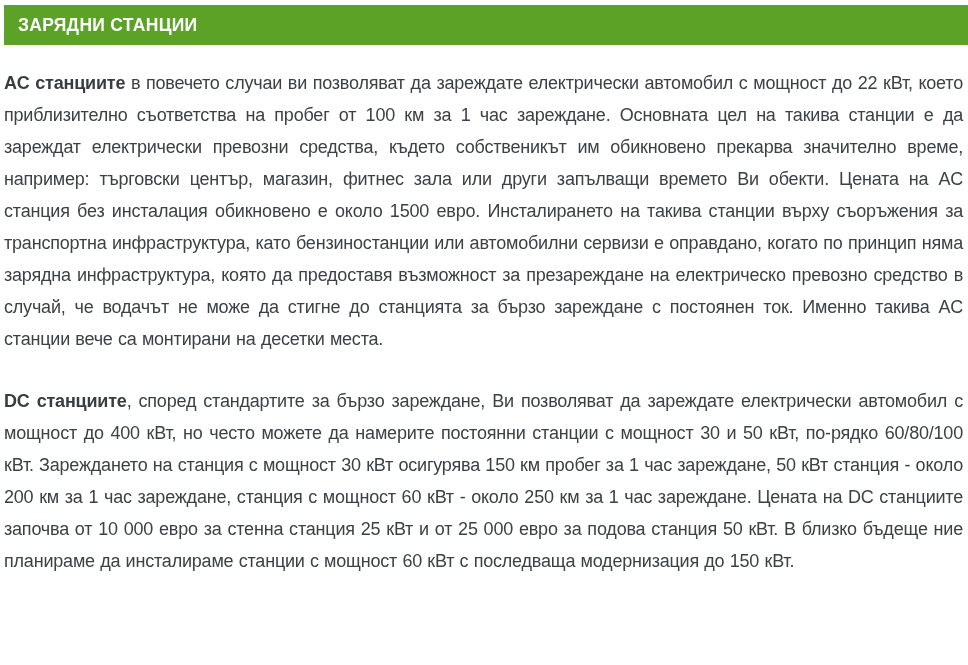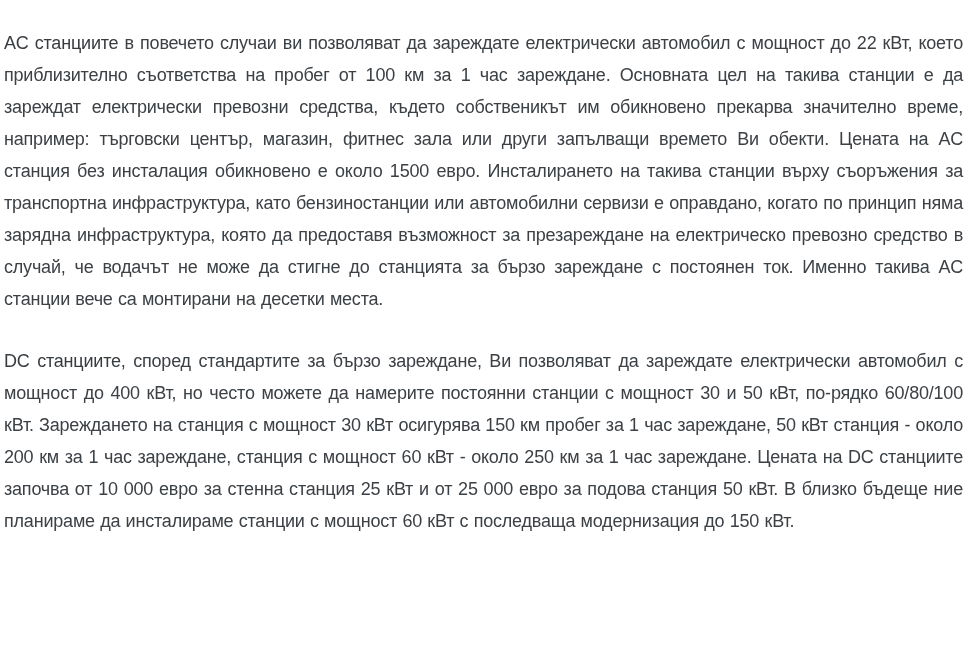--- a/index.html
+++ b/index.html
@@ -39,29 +39,32 @@
   }
   .content p {
     font-size: 18px;
     line-height: 32px;
     text-align: justify;
     margin: 0 0 30px 0;
     letter-spacing: -0.2px;
     word-spacing: 0.5px;
   }
   .content p strong {
-    font-weight: normal;
+    font-weight: bold;
     color: #373c41;
   }
 </style>
 </head>
 <body>
 
 <div class="page">
 
+  <header class="section-header">
+    <span class="section-title">ЗАРЯДНИ СТАНЦИИ</span>
+  </header>
 
   <div class="content">
 
 
     <p><strong>AC станциите</strong><span> в повечето случаи ви позволяват да зареждате електрически автомобил с мощност до 22 кВт, което приблизително съответства на пробег от 100 км за 1 час зареждане. Основната цел на такива станции е да зареждат електрически превозни средства, където собственикът им обикновено прекарва значително време, например: търговски център, магазин, фитнес зала или други запълващи времето Ви обекти. Цената на AC станция без инсталация обикновено е около 1500 евро. Инсталирането на такива станции върху съоръжения за транспортна инфраструктура, като бензиностанции или автомобилни сервизи е оправдано, когато по принцип няма зарядна инфраструктура, която да предоставя възможност за презареждане на електрическо превозно средство в случай, че водачът не може да стигне до станцията за бързо зареждане с постоянен ток. Именно такива AC станции вече са монтирани на десетки места.</span></p>
 
     <p><strong>DC станциите</strong><span>, според стандартите за бързо зареждане, Ви позволяват да зареждате електрически автомобил с мощност до 400 кВт, но често можете да намерите постоянни станции с мощност 30 и 50 кВт, по-рядко 60/80/100 кВт. Зареждането на станция с мощност 30 кВт осигурява 150 км пробег за 1 час зареждане, 50 кВт станция - около 200 км за 1 час зареждане, станция с мощност 60 кВт - около 250 км за 1 час зареждане. Цената на DC станциите започва от 10 000 евро за стенна станция 25 кВт и от 25 000 евро за подова станция 50 кВт. В близко бъдеще ние планираме да инсталираме станции с мощност 60 кВт с последваща модернизация до 150 кВт.</span></p>
 
   </div>
 

